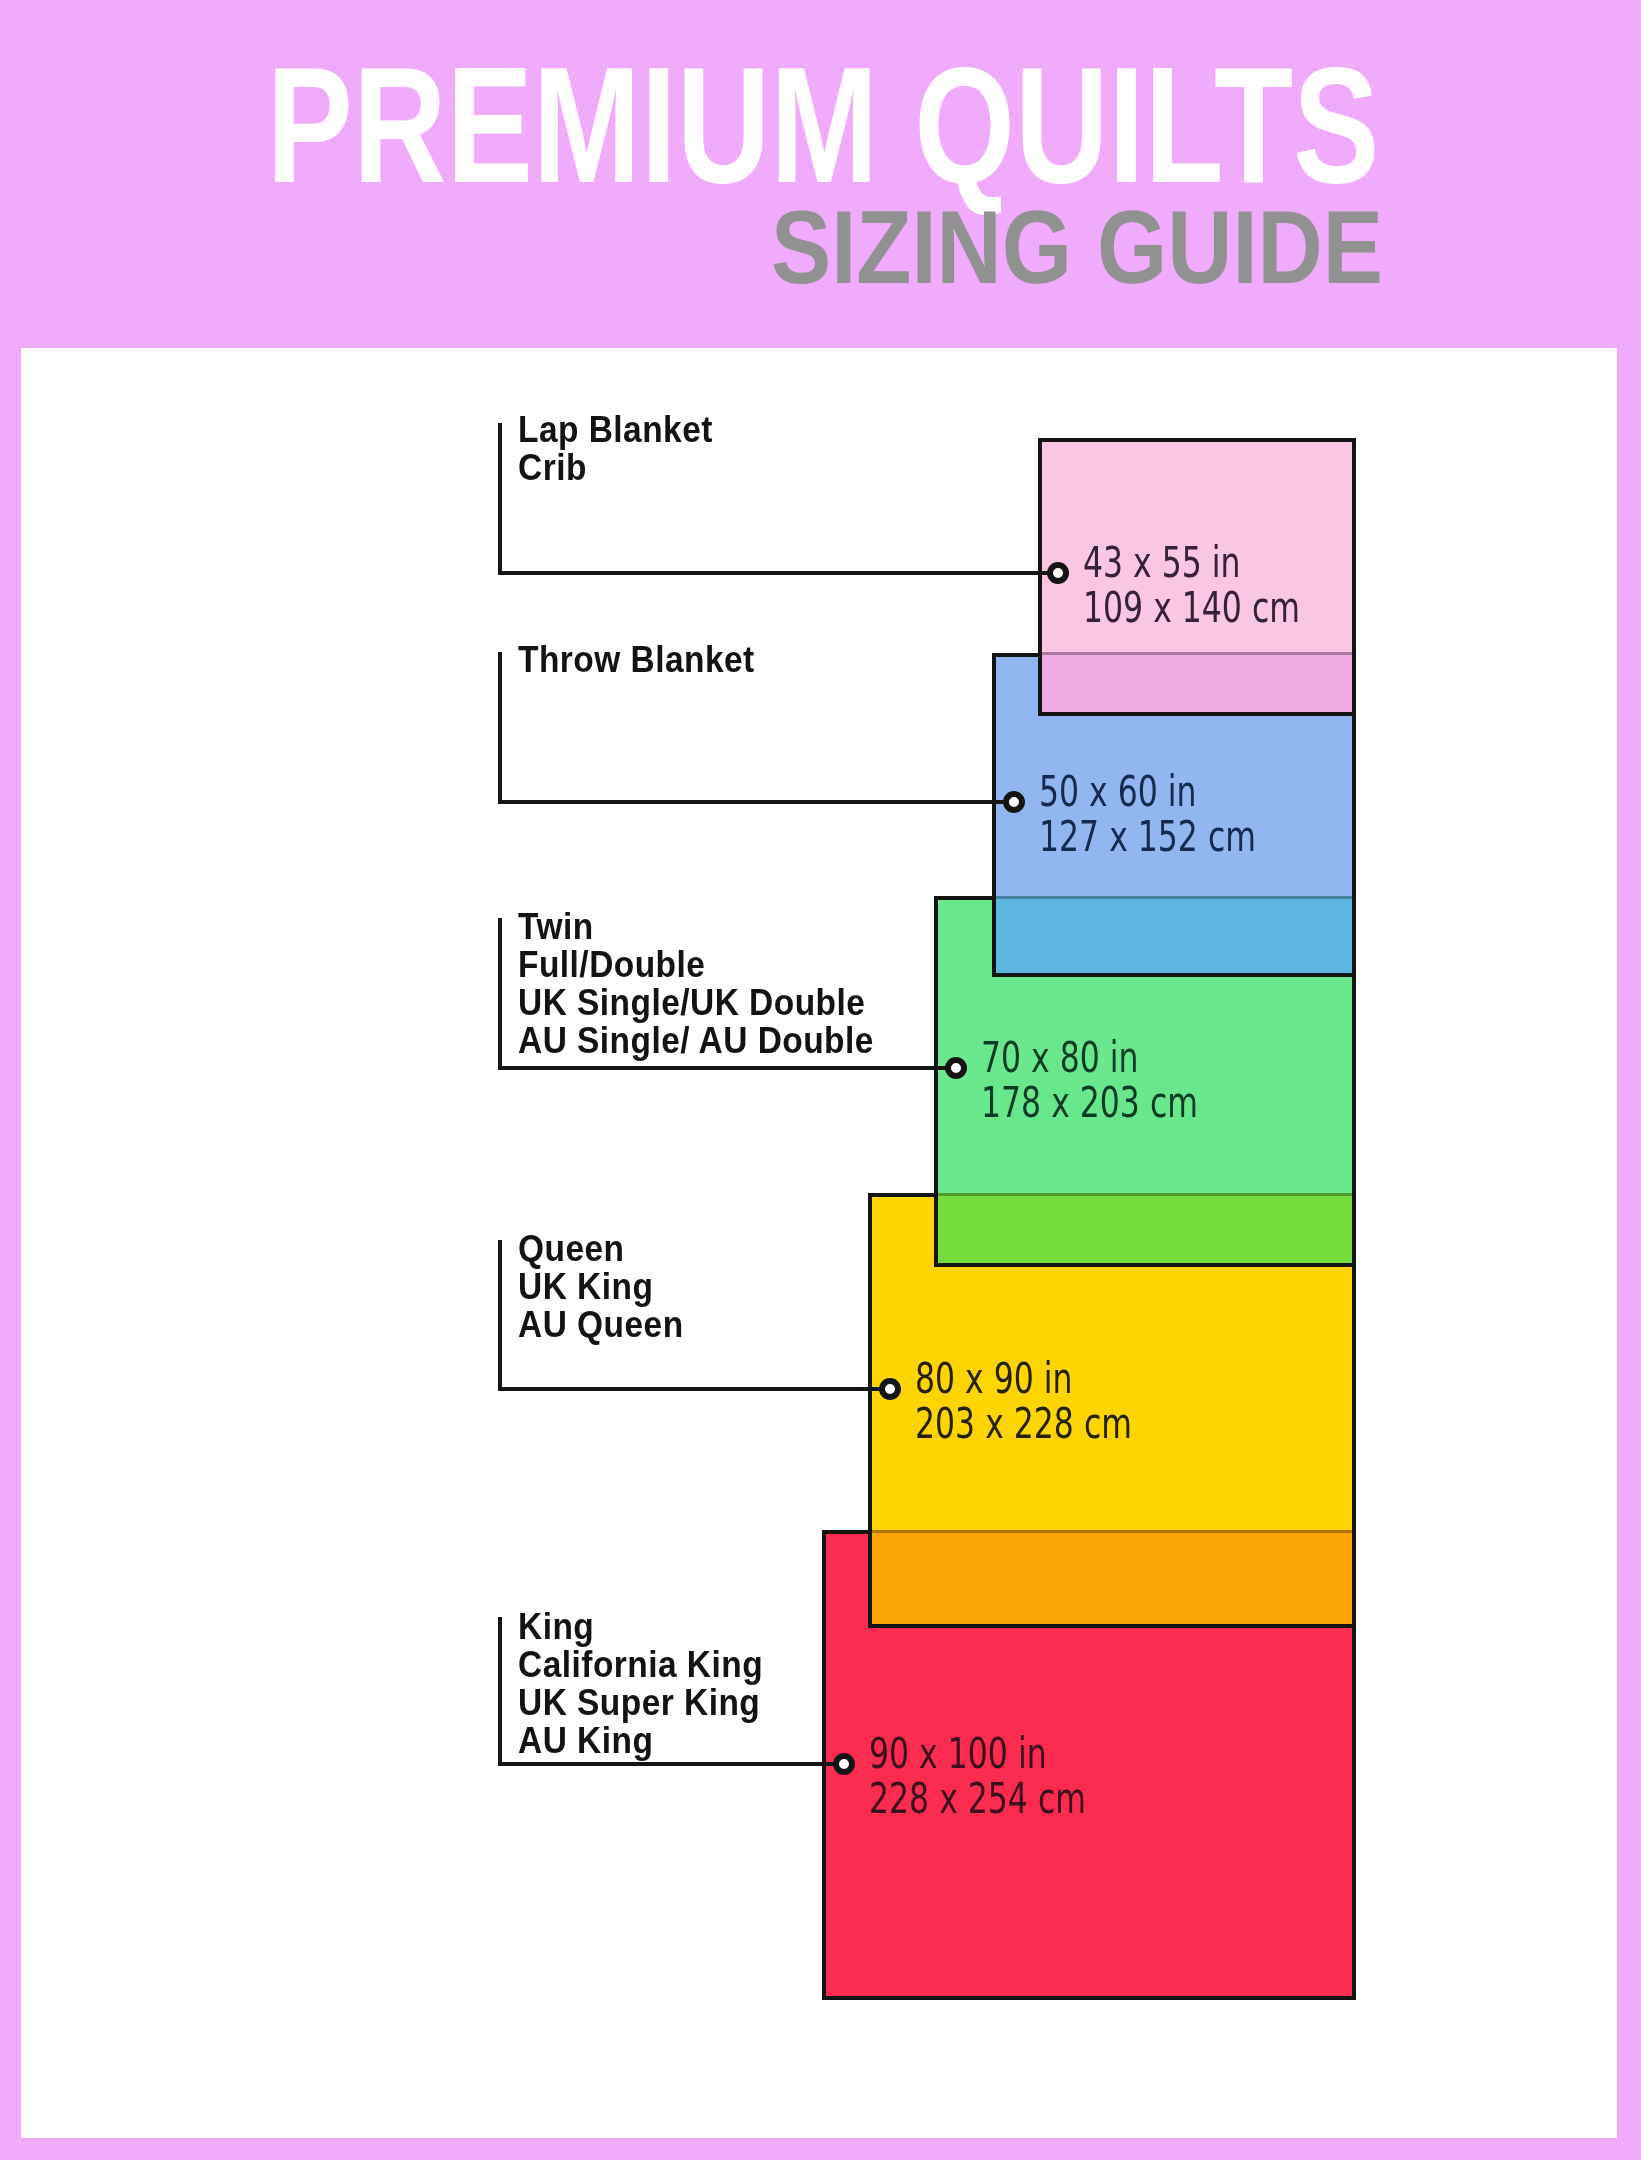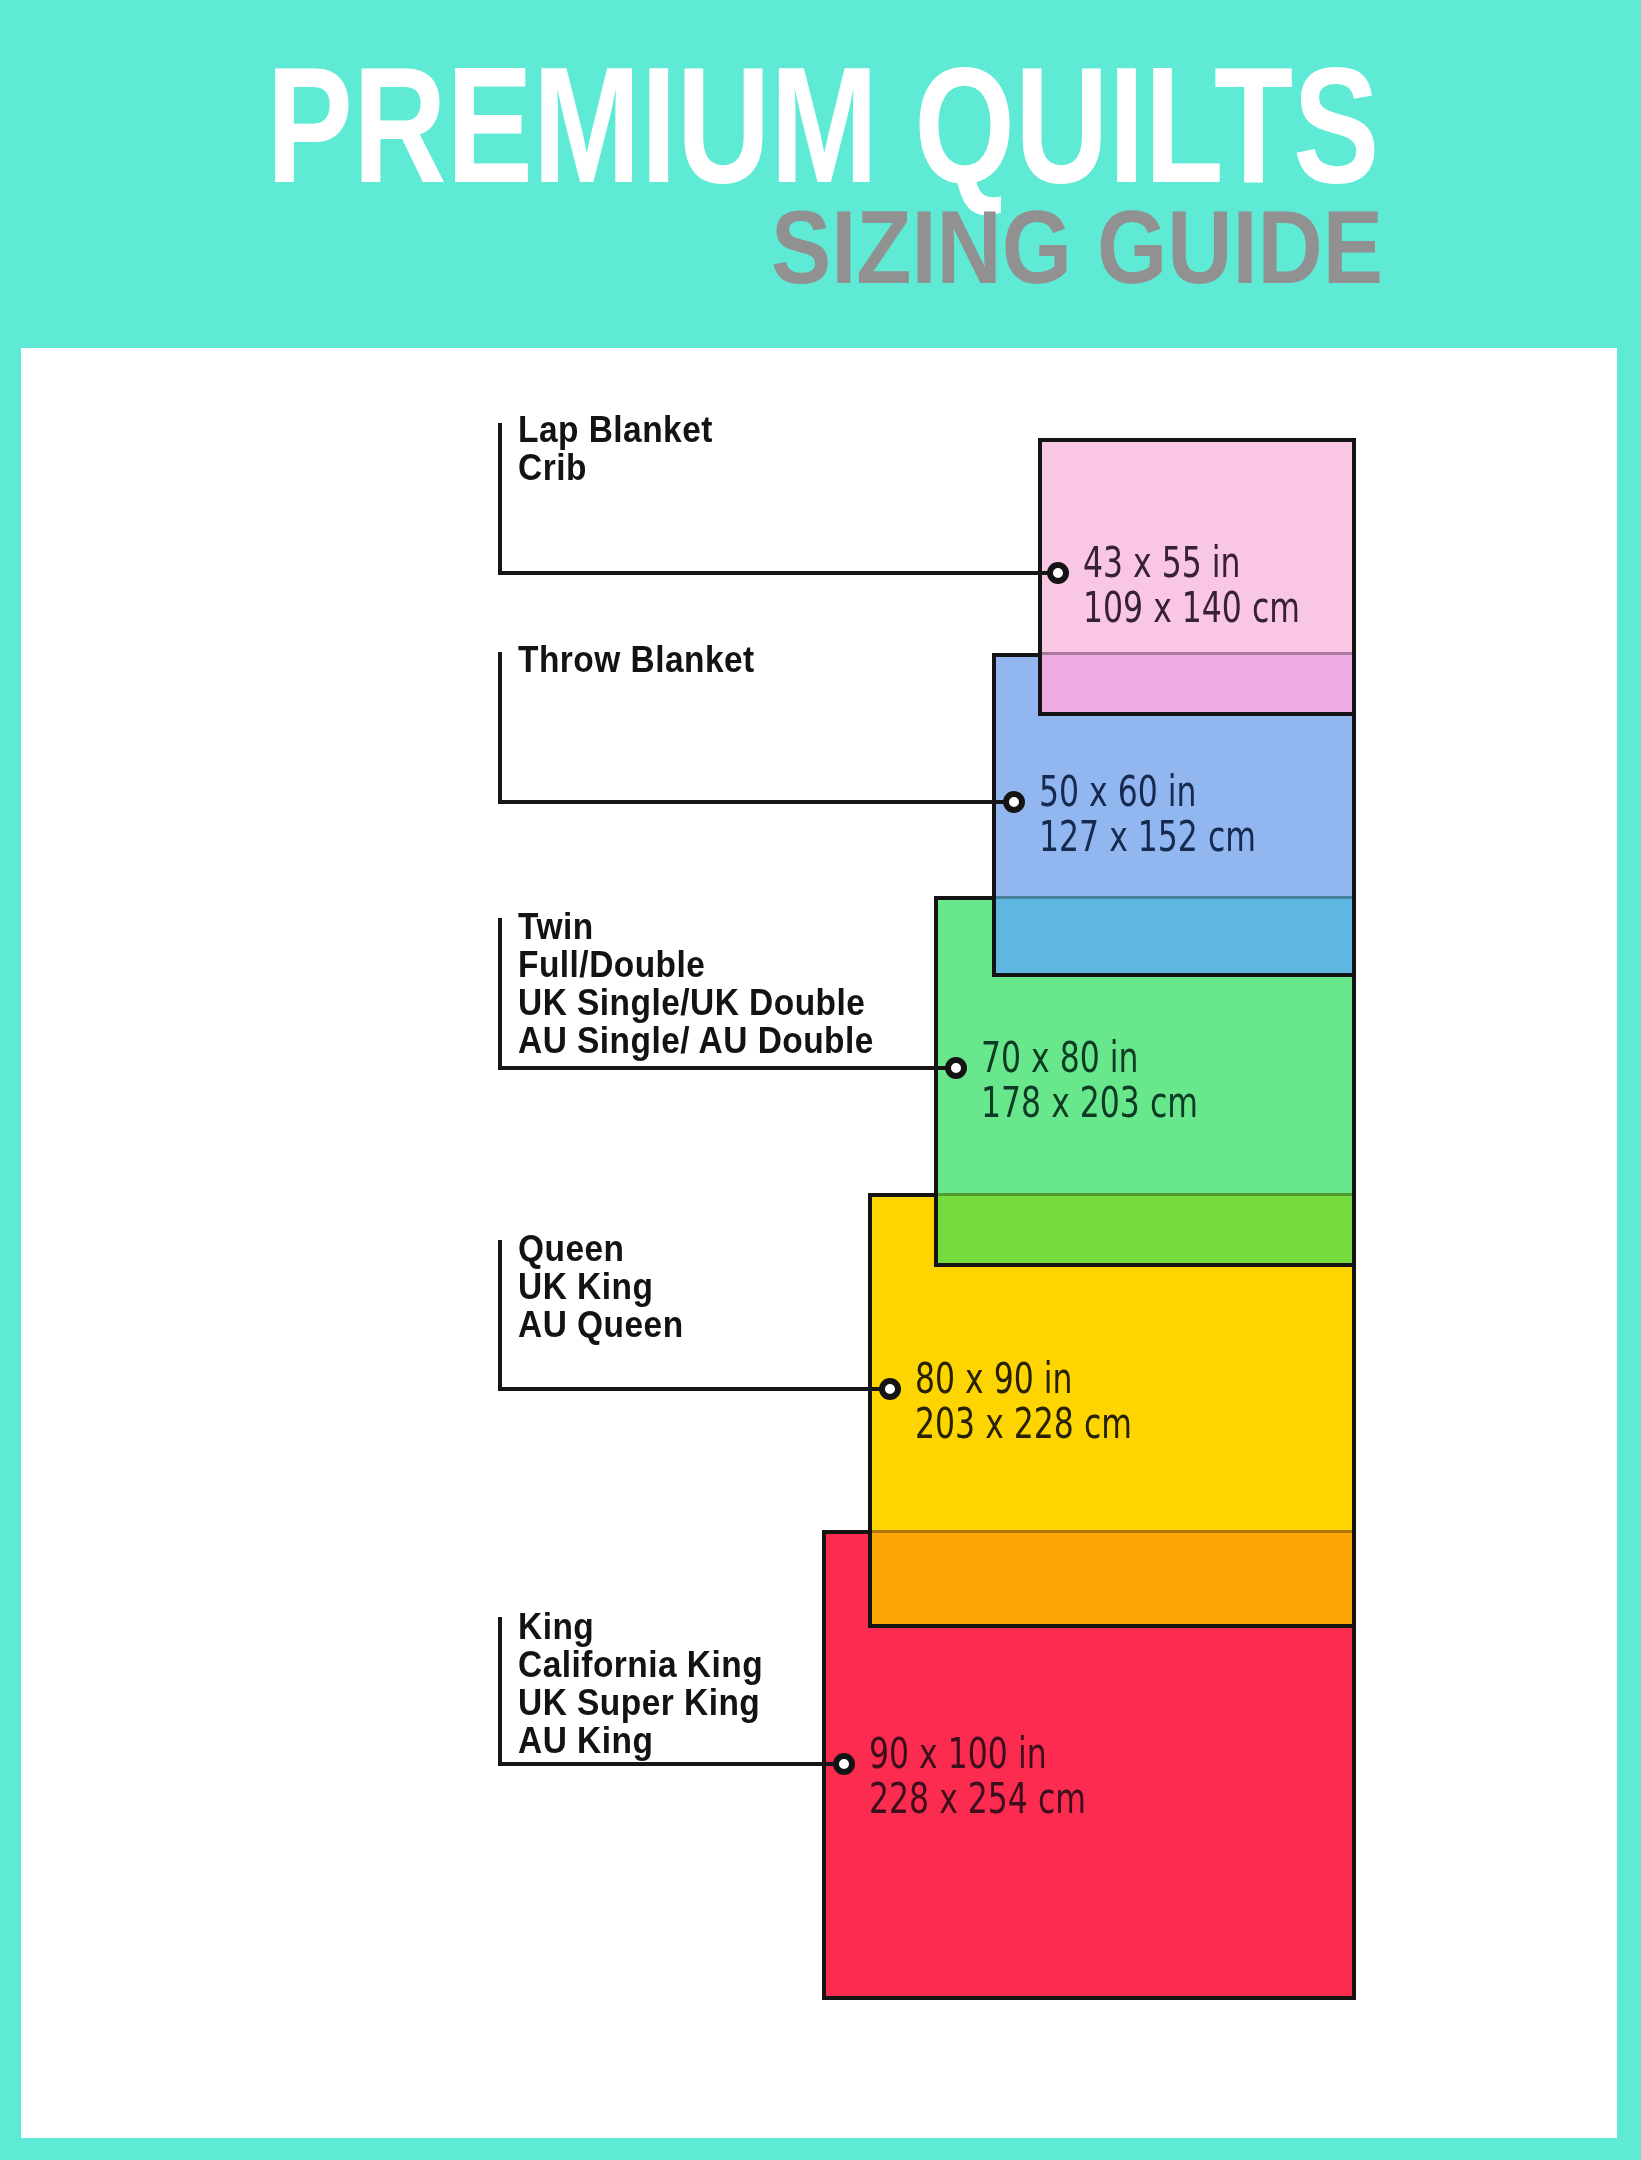--- a/index.html
+++ b/index.html
@@ -1,19 +1,19 @@
 <!DOCTYPE html>
 <html><head>
 <meta charset="utf-8">
 <style>
   html,body{margin:0;padding:0;background:#2b2b2b;}
   .page{
     position:relative;
     width:1641px;height:2160px;
-    background:#5eead4;
+    background:#f0abfc;
     overflow:hidden;
     font-family:"Liberation Sans", sans-serif;
   }
   .content-bg{
     position:absolute;left:21px;top:348px;width:1596px;height:1790px;
     background:#ffffff;
   }
   .title-svg{position:absolute;left:0;top:0;}
 
   

